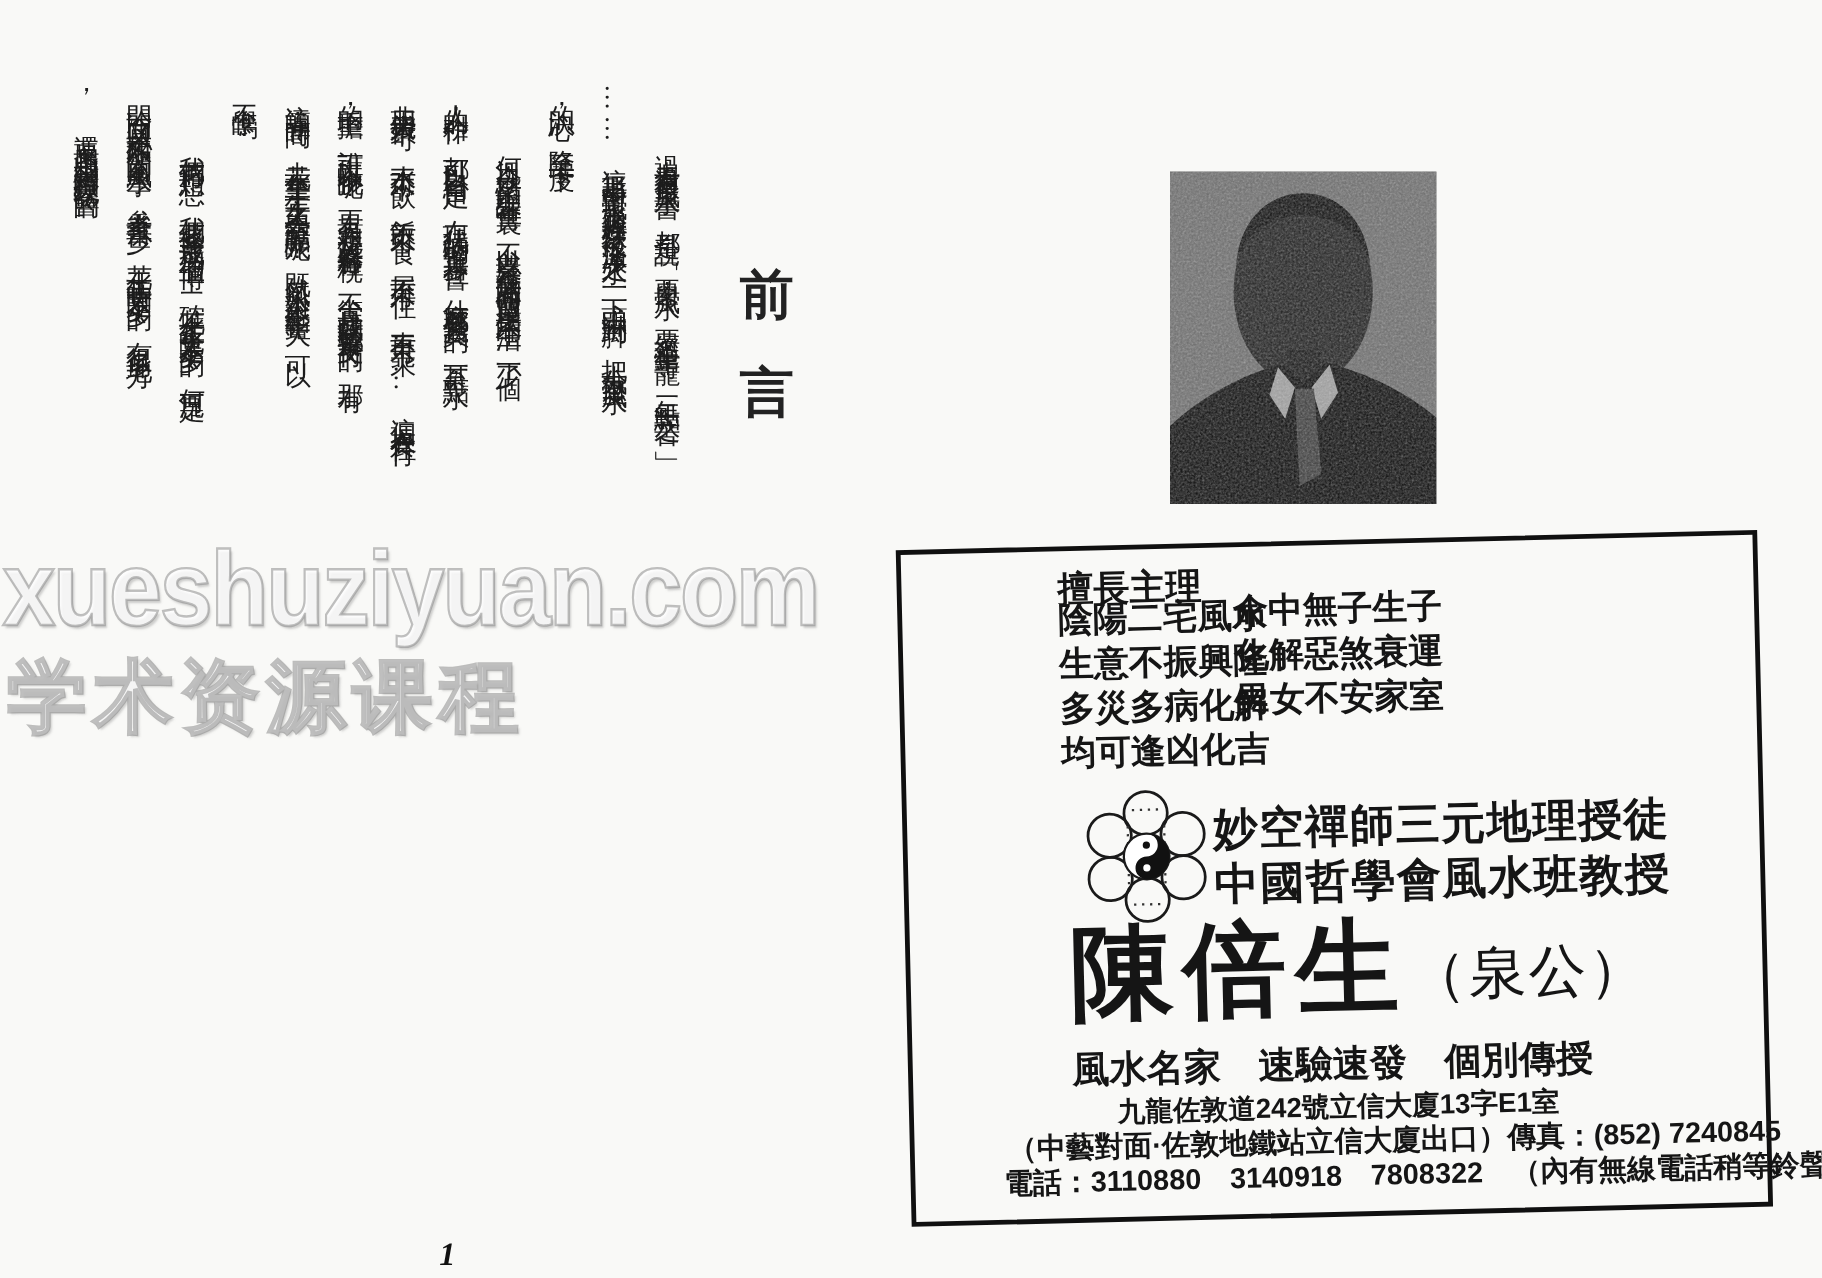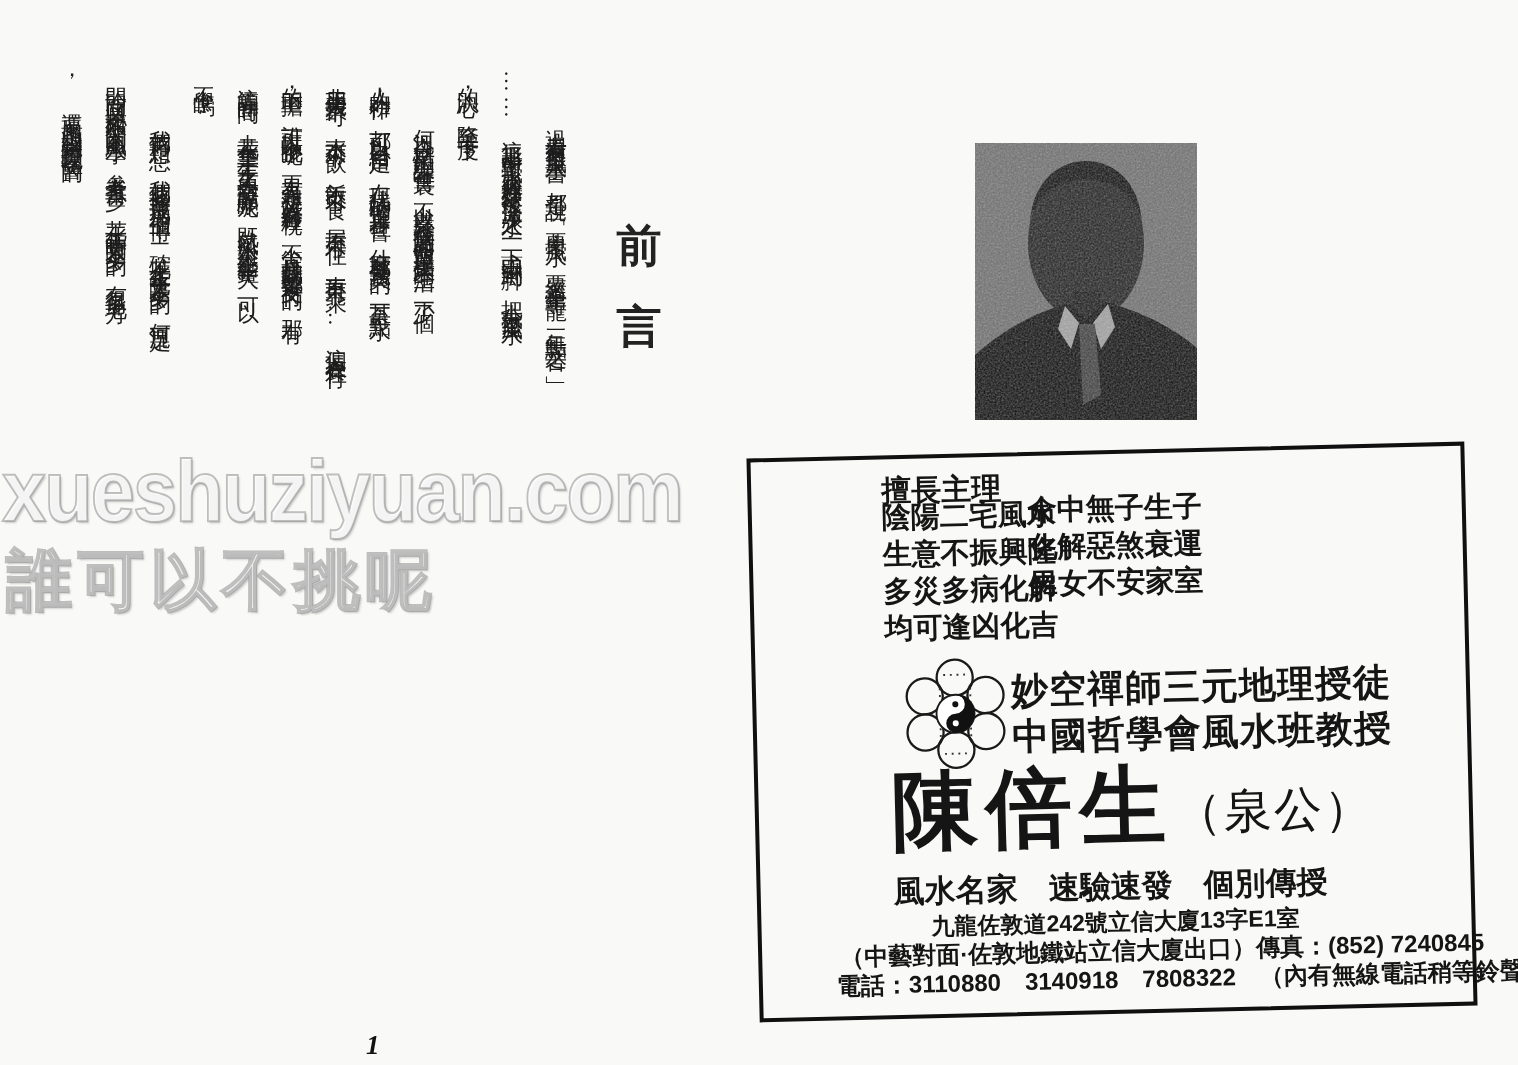--- a/index.html
+++ b/index.html
@@ -172,14 +172,14 @@
 
   <div class="abs tagline">風水名家　速驗速發　個別傳授</div>
 
   <div class="abs addr1">九龍佐敦道242號立信大廈13字E1室</div>
   <div class="abs addr2">（中藝對面·佐敦地鐵站立信大廈出口）傳真：(852) 7240845</div>
   <div class="abs addr3">電話：3110880　3140918　7808322　（內有無線電話稍等鈴聲）</div>
 </div>
 
 <div class="watermark">
   <div class="wm1">xueshuziyuan.com</div>
-  <div class="wm2">誰可以不挑呢</div>
+  <div class="wm2">学术资源课程</div>
 </div>
 
 </body></html>

